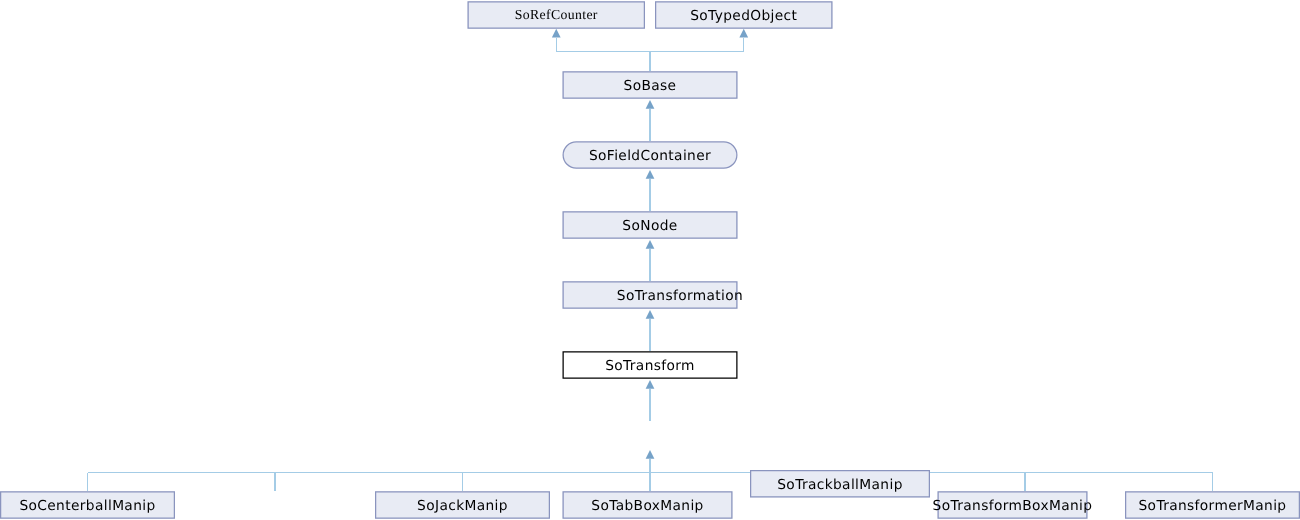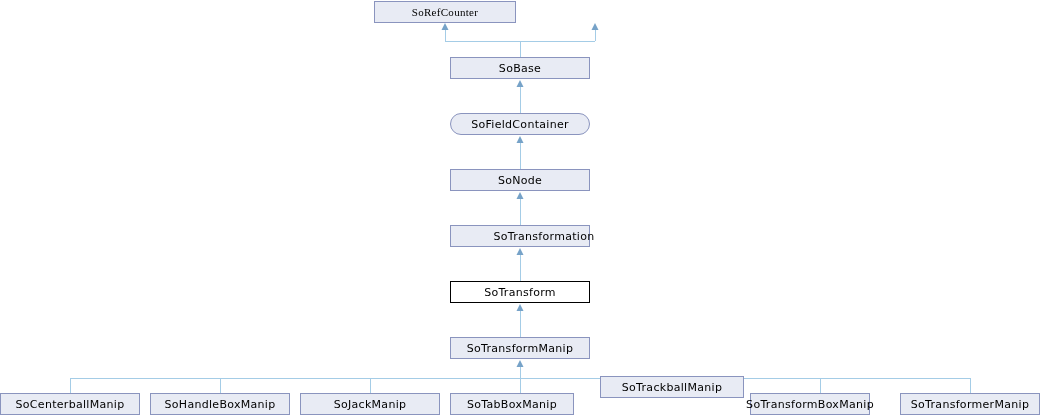--- a/index.html
+++ b/index.html
@@ -57,29 +57,28 @@
       <polygon points="520,80 516.5,87 523.5,87"></polygon>
       <polygon points="520,136 516.5,143 523.5,143"></polygon>
       <polygon points="520,192 516.5,199 523.5,199"></polygon>
       <polygon points="520,248 516.5,255 523.5,255"></polygon>
       <polygon points="520,304 516.5,311 523.5,311"></polygon>
       <polygon points="520,360 516.5,367 523.5,367"></polygon>
     </g>
   </svg>
 
   <div class="node" style="left:374px; top:1px; width:142px;font-family:Liberation Serif, serif;">SoRefCounter</div>
+  <div class="node" style="left:524px; top:1px; width:142px;">SoTypedObject</div>
 
   <div class="node" style="left:450px; top:57px; width:140px;">SoBase</div>
   <div class="node" style="left:450px; top:113px; width:140px;border-radius:11px;">SoFieldContainer</div>
   <div class="node" style="left:450px; top:169px; width:140px;">SoNode</div>
   <div class="node" style="left:450px; top:225px; width:140px;padding-left:48px;">SoTransformation</div>
   <div class="node current" style="left:450px; top:281px; width:140px;">SoTransform</div>
-  <div class="node" style="left:450px; top:337px; width:140px;">SoTransformManip</div>
 
   <div class="node" style="left:0px; top:393px; width:140px;">SoCenterballManip</div>
-  <div class="node" style="left:150px; top:393px; width:140px;">SoHandleBoxManip</div>
   <div class="node" style="left:300px; top:393px; width:140px;">SoJackManip</div>
-  <div class="node" style="left:450px; top:393px; width:124px;">SoTabBoxManip</div>
+  <div class="node" style="left:450px; top:393px; width:136px;">SoTabBoxManip</div>
   <div class="node" style="left:600px; top:376px; width:144px;">SoTrackballManip</div>
   <div class="node" style="left:750px; top:393px; width:120px;">SoTransformBoxManip</div>
   <div class="node" style="left:900px; top:393px; width:140px;">SoTransformerManip</div>
 
 </div>
 
 </body></html>

